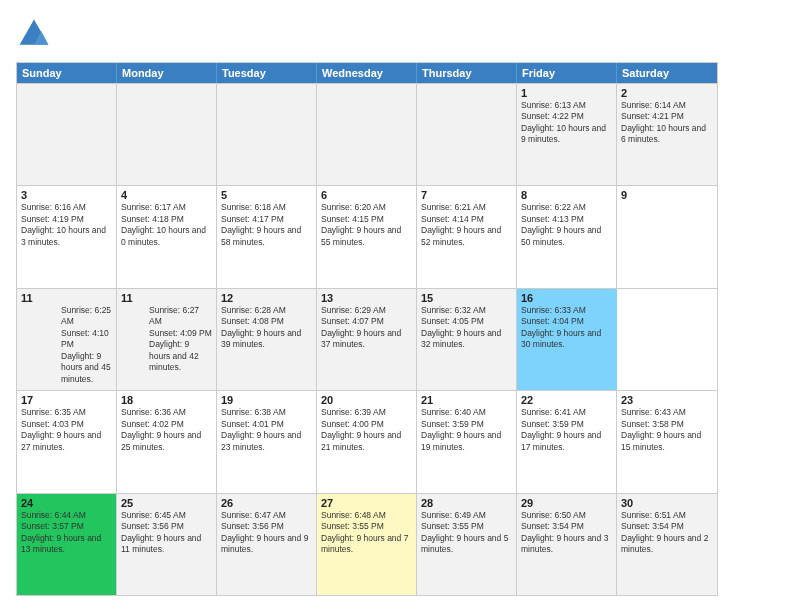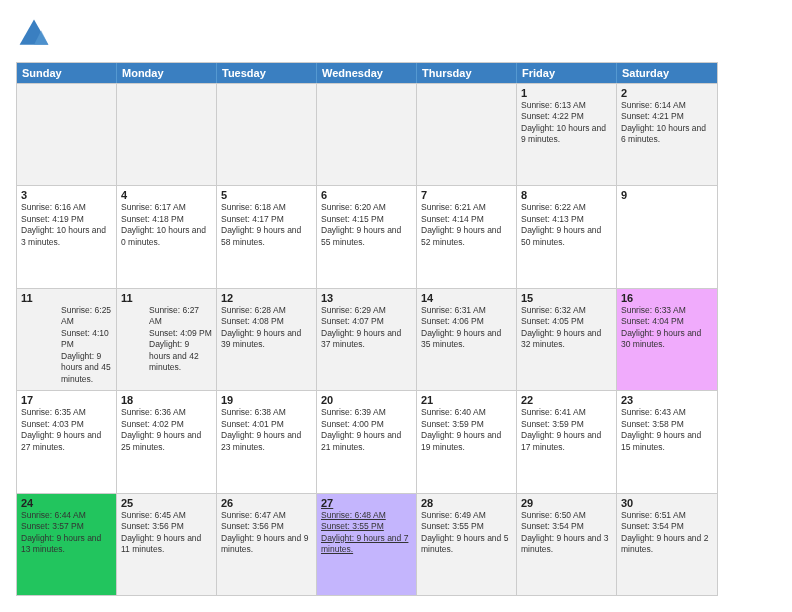--- a/index.html
+++ b/index.html
@@ -225,32 +225,26 @@
 Sunset: 4:08 PM
 Daylight: 9 hours and 39 minutes.</div>
           </div>
           <div class="cal-cell alt-row" style="background: rgb(242, 242, 242);">
             <span class="day-num">13</span>
             <div class="day-info" style="white-space: pre-line;">Sunrise: 6:29 AM
 Sunset: 4:07 PM
 Daylight: 9 hours and 37 minutes.</div>
           </div>
           <div class="cal-cell alt-row" style="background: rgb(242, 242, 242);">
-            <span class="day-num">14</span>
-            <div class="day-info" style="white-space: pre-line;">Sunrise: 6:31 AM
-Sunset: 4:06 PM
-Daylight: 9 hours and 35 minutes.</div>
-          </div>
-          <div class="cal-cell alt-row" style="background: rgb(242, 242, 242);">
             <span class="day-num">15</span>
             <div class="day-info" style="white-space: pre-line;">Sunrise: 6:32 AM
 Sunset: 4:05 PM
 Daylight: 9 hours and 32 minutes.</div>
           </div>
-          <div class="cal-cell alt-row" style="background: #f0abfc;">
+          <div class="cal-cell alt-row" style="background: #7dd3fc;">
             <span class="day-num">16</span>
             <div class="day-info" style="white-space: pre-line;">Sunrise: 6:33 AM
 Sunset: 4:04 PM
 Daylight: 9 hours and 30 minutes.</div>
           </div>
         </div>
         <div class="cal-row">
           <div class="cal-cell">
             <span class="day-num">17</span>
             <div class="day-info" style="white-space: pre-line;">Sunrise: 6:35 AM
@@ -306,21 +300,21 @@
             <div class="day-info" style="white-space: pre-line;">Sunrise: 6:45 AM
 Sunset: 3:56 PM
 Daylight: 9 hours and 11 minutes.</div>
           </div>
           <div class="cal-cell alt-row" style="background: rgb(242, 242, 242);">
             <span class="day-num">26</span>
             <div class="day-info" style="white-space: pre-line;">Sunrise: 6:47 AM
 Sunset: 3:56 PM
 Daylight: 9 hours and 9 minutes.</div>
           </div>
-          <div class="cal-cell alt-row" style="background: #c4b5fd; text-decoration: underline;">
+          <div class="cal-cell alt-row" style="background: #fef9c3;">
             <span class="day-num">27</span>
             <div class="day-info" style="white-space: pre-line;">Sunrise: 6:48 AM
 Sunset: 3:55 PM
 Daylight: 9 hours and 7 minutes.</div>
           </div>
           <div class="cal-cell alt-row" style="background: rgb(242, 242, 242);">
             <span class="day-num">28</span>
             <div class="day-info" style="white-space: pre-line;">Sunrise: 6:49 AM
 Sunset: 3:55 PM
 Daylight: 9 hours and 5 minutes.</div>

